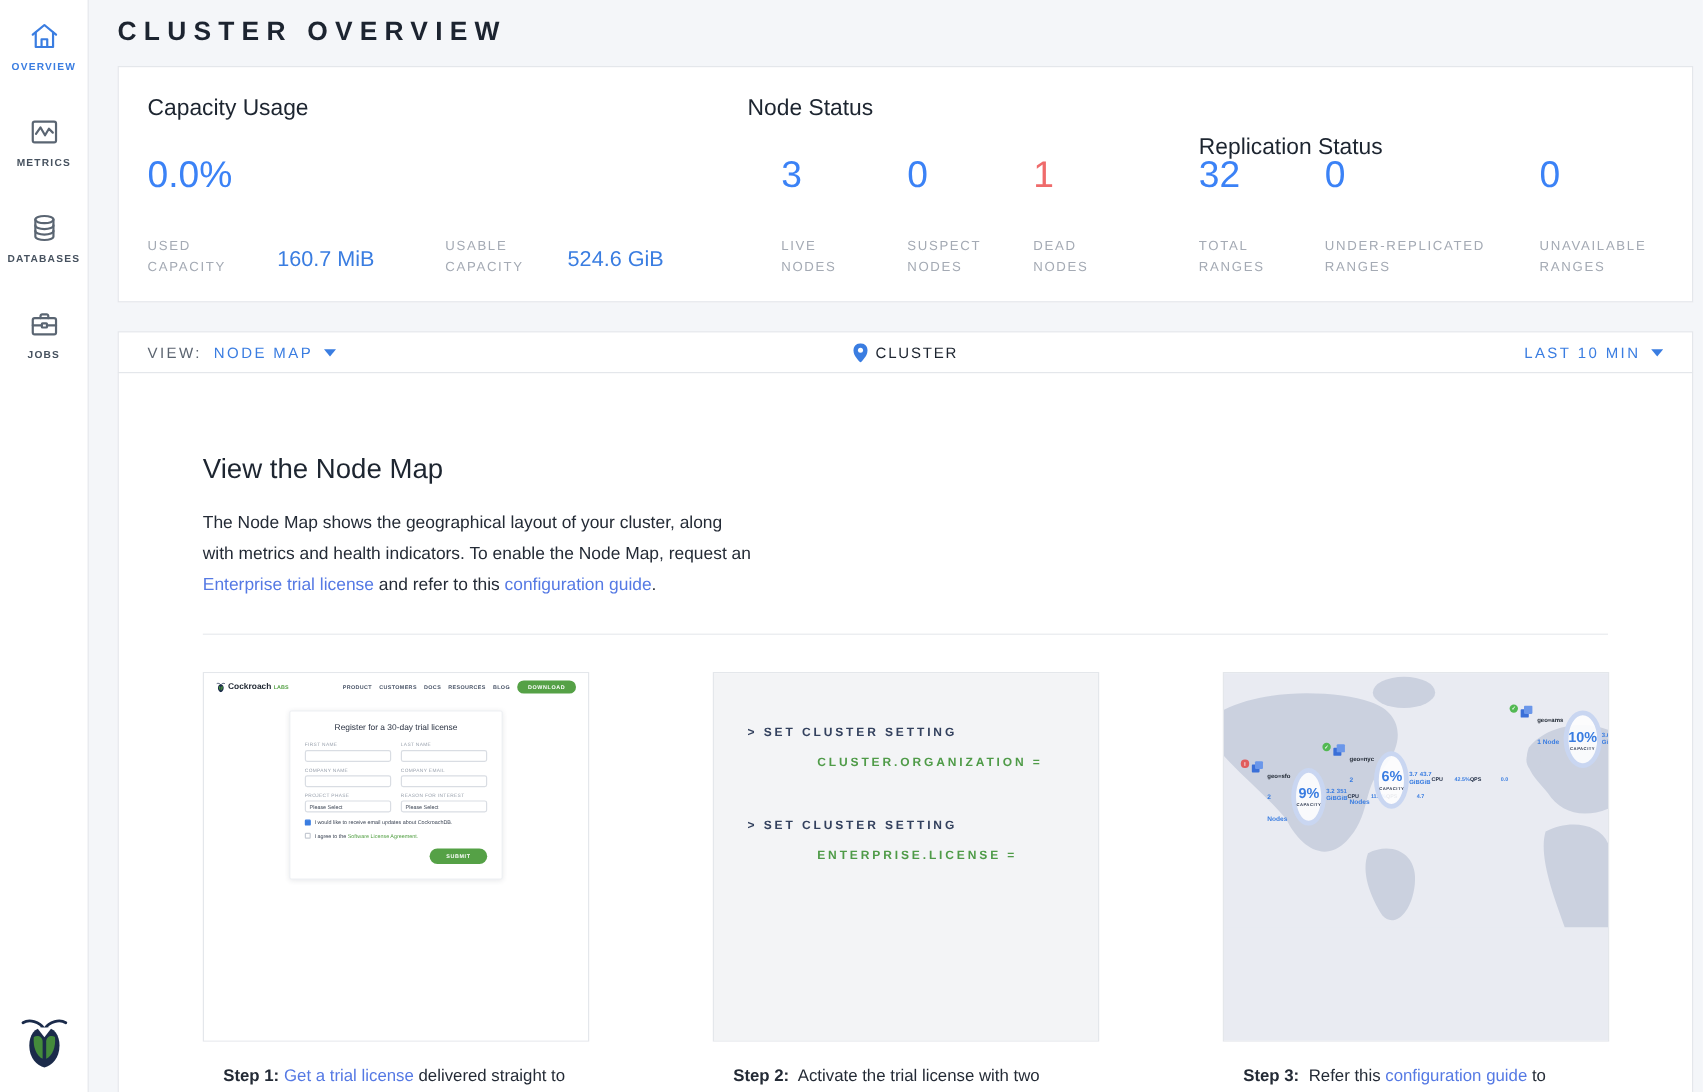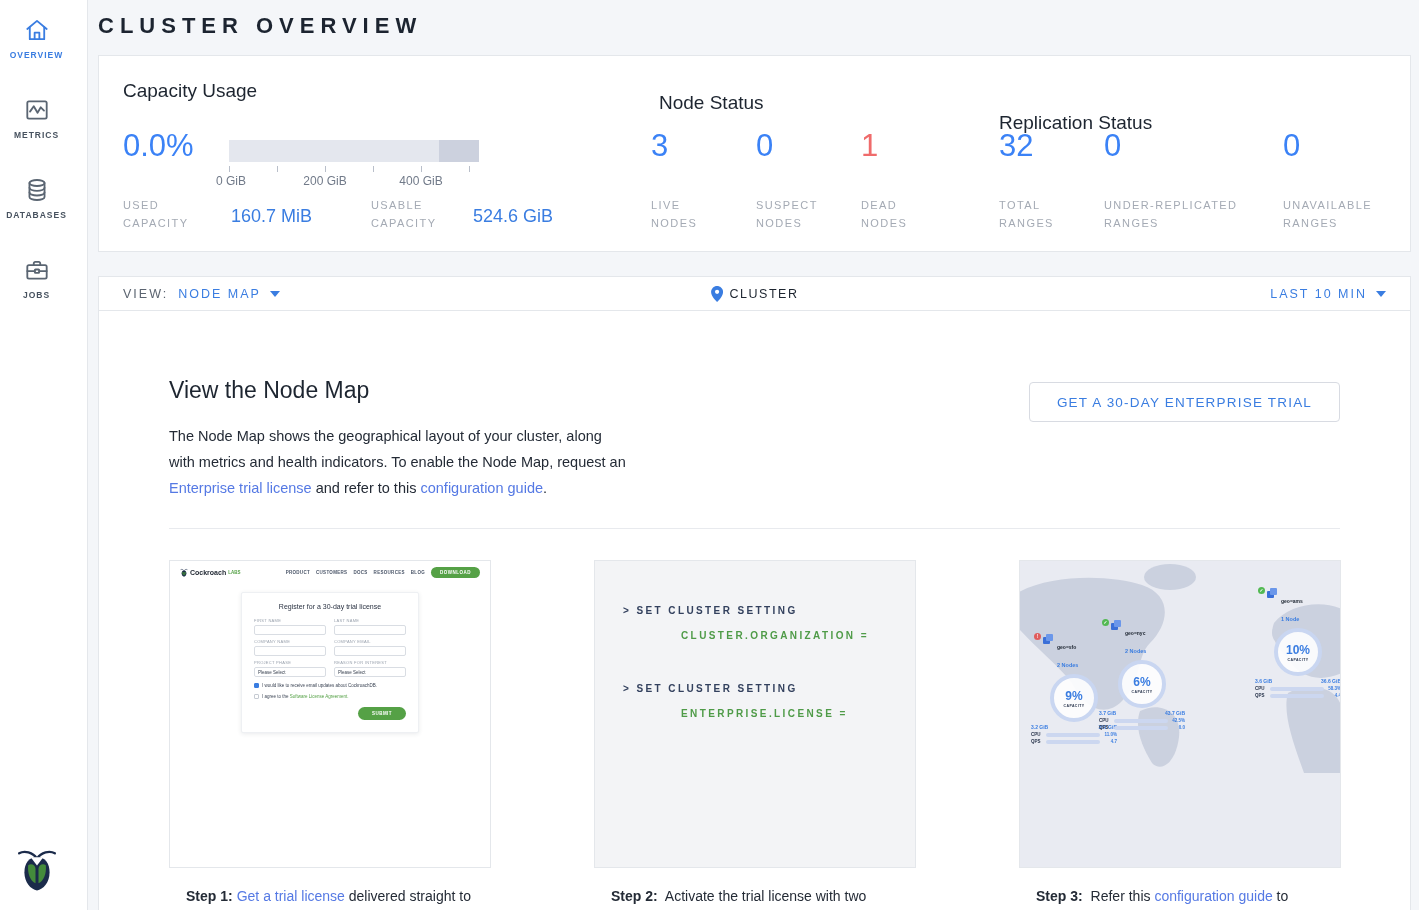--- a/index.html
+++ b/index.html
@@ -6,21 +6,21 @@
   html,body { width:1419px; height:910px; }
   body {
     position:relative;
     background:#f4f6f9;
     font-family:"Liberation Sans", sans-serif;
     color:#1d2530;
     overflow:hidden;
   }
   
   .sidebar {
-    position:absolute; left:0; top:0; width:88px; height:910px;
+    position:absolute; left:0; top:0; width:74px; height:910px;
     background:#ffffff; border-right:1px solid #e4e7eb; z-index:5;
   }
   .nav-item { position:absolute; left:0; width:73px; text-align:center; cursor:pointer; }
   .nav-item svg { display:block; margin:0 auto 6px; }
   .nav-label { font-size:8.5px; font-weight:bold; letter-spacing:1px; color:#47525f; }
   .nav-item.active .nav-label { color:#3a7de1; }
   .side-logo { position:absolute; left:0; bottom:14px; width:73px; text-align:center; }
   
   .page-title {
     position:absolute; left:98px; top:13px;
@@ -101,21 +101,21 @@
   .ms-submit { margin:8px 0 0 auto; width:48px; height:13px; border-radius:7px; background:#55a146; color:#fff; font-size:4.5px; font-weight:bold; letter-spacing:.5px; display:flex; align-items:center; justify-content:center; }
   
   .sql-box { background:#f3f4f6; height:100%; position:relative; }
   .sql-line { position:absolute; font-size:10px; font-weight:bold; letter-spacing:2.4px; color:#33415e; white-space:nowrap; }
   .sql-arg { color:#4f9b48; }
   .l1 { left:28px; top:44px; } .l2 { left:86px; top:69px; }
   .l3 { left:28px; top:122px; } .l4 { left:86px; top:147px; }
   
   .map-box { background:#e9ebf2; height:100%; position:relative; }
   .map-box svg.world { position:absolute; left:0; top:0; }
-  .locality { position:absolute; width:92px; display:flex; flex-direction:column; align-items:center; }
+  .locality { position:absolute; width:92px; display:flex; flex-direction:row; align-items:center; }
   .loc-head { display:flex; align-items:flex-start; align-self:flex-start; margin-left:6px; }
   .loc-badge { width:7px; height:7px; border-radius:50%; color:#fff; font-size:4.5px; line-height:7px; text-align:center; font-weight:bold; margin-top:-2px; }
   .loc-badge.ok { background:#53b953; } .loc-badge.error { background:#e05c5c; }
   .loc-names { margin-left:3px; }
   .loc-name { font-size:5px; font-weight:bold; color:#1d2530; }
   .loc-nodes { font-size:5.5px; font-weight:bold; color:#3a7de1; }
   .gauge {
     width:48px; height:48px; border-radius:50%; border:4px solid #c9d6f1;
     background:rgba(253,253,254,.92); margin-top:3px;
     display:flex; flex-direction:column; align-items:center; justify-content:center;
@@ -186,42 +186,28 @@
     </svg>
   </div>
 </div>
 
 <div class="page-title">CLUSTER OVERVIEW</div>
 
 <div class="panel summary">
 
   <div class="sec-title" style="left:24px;">Capacity Usage</div>
   <div class="stat-num" style="left:24px;">0.0%</div>
-  <div class="cap-bar-wrap">
-    <div class="cap-bar">
-      <div class="non-usable"></div>
-    </div>
-    <div class="tick" style="left:0;"></div>
-    <div class="tick" style="left:48px;"></div>
-    <div class="tick" style="left:96px;"></div>
-    <div class="tick" style="left:144px;"></div>
-    <div class="tick" style="left:192px;"></div>
-    <div class="tick" style="left:240px;"></div>
-    <div class="tick-label" style="left:2px;">0 GiB</div>
-    <div class="tick-label" style="left:96px;">200 GiB</div>
-    <div class="tick-label" style="left:192px;">400 GiB</div>
-  </div>
   <div class="stat-label" style="left:24px;">USED
 CAPACITY</div>
   <div class="metric-val" style="left:132px;">160.7 MiB</div>
   <div class="stat-label" style="left:272px;">USABLE
 CAPACITY</div>
   <div class="metric-val" style="left:374px;text-align:right;">524.6 GiB</div>
 
-  <div class="sec-title" style="left:560px;margin-top:12px;">Node Status</div>
+  <div class="sec-title" style="left:524px;">Node Status</div>
   <div class="stat-num" style="left:552px;">3</div>
   <div class="stat-label" style="left:552px;">LIVE
 NODES</div>
   <div class="stat-num" style="left:657px;">0</div>
   <div class="stat-label" style="left:657px;">SUSPECT
 NODES</div>
   <div class="stat-num red" style="left:762px;">1</div>
   <div class="stat-label" style="left:762px;">DEAD
 NODES</div>
 
@@ -256,21 +242,20 @@
     <span>LAST 10 MIN</span>
     <span class="caret"></span>
   </div>
 </div>
 
 <div class="panel main">
   <div class="nm-heading">View the Node Map</div>
   <div class="nm-para">
     <span>The Node Map shows the geographical layout of your cluster, along with metrics and health indicators. To enable the Node Map, request an</span><span class="link"> Enterprise trial license</span><span> and refer to this </span><span class="link">configuration guide</span><span>.</span>
   </div>
-  <button class="trial-btn">GET A 30-DAY ENTERPRISE TRIAL</button>
   <div class="divider"></div>
 
   <div class="card" style="left:70px;">
     <div class="card-img mini-site">
       <div class="ms-header">
         <div class="ms-logo">
           <svg width="8" height="9" viewBox="0 0 40 44">
             <path d="M20,13 C16,7 8,5 3,8" fill="none" stroke="#1b2b4a" stroke-width="3"></path>
             <path d="M20,13 C24,7 32,5 37,8" fill="none" stroke="#1b2b4a" stroke-width="3"></path>
             <path d="M20,11.5 C28,11.5 32,18 32,26 C32,36 26,42 20,43.5 C14,42 8,36 8,26 C8,18 12,11.5 20,11.5 Z" fill="#1b2b4a"></path>

